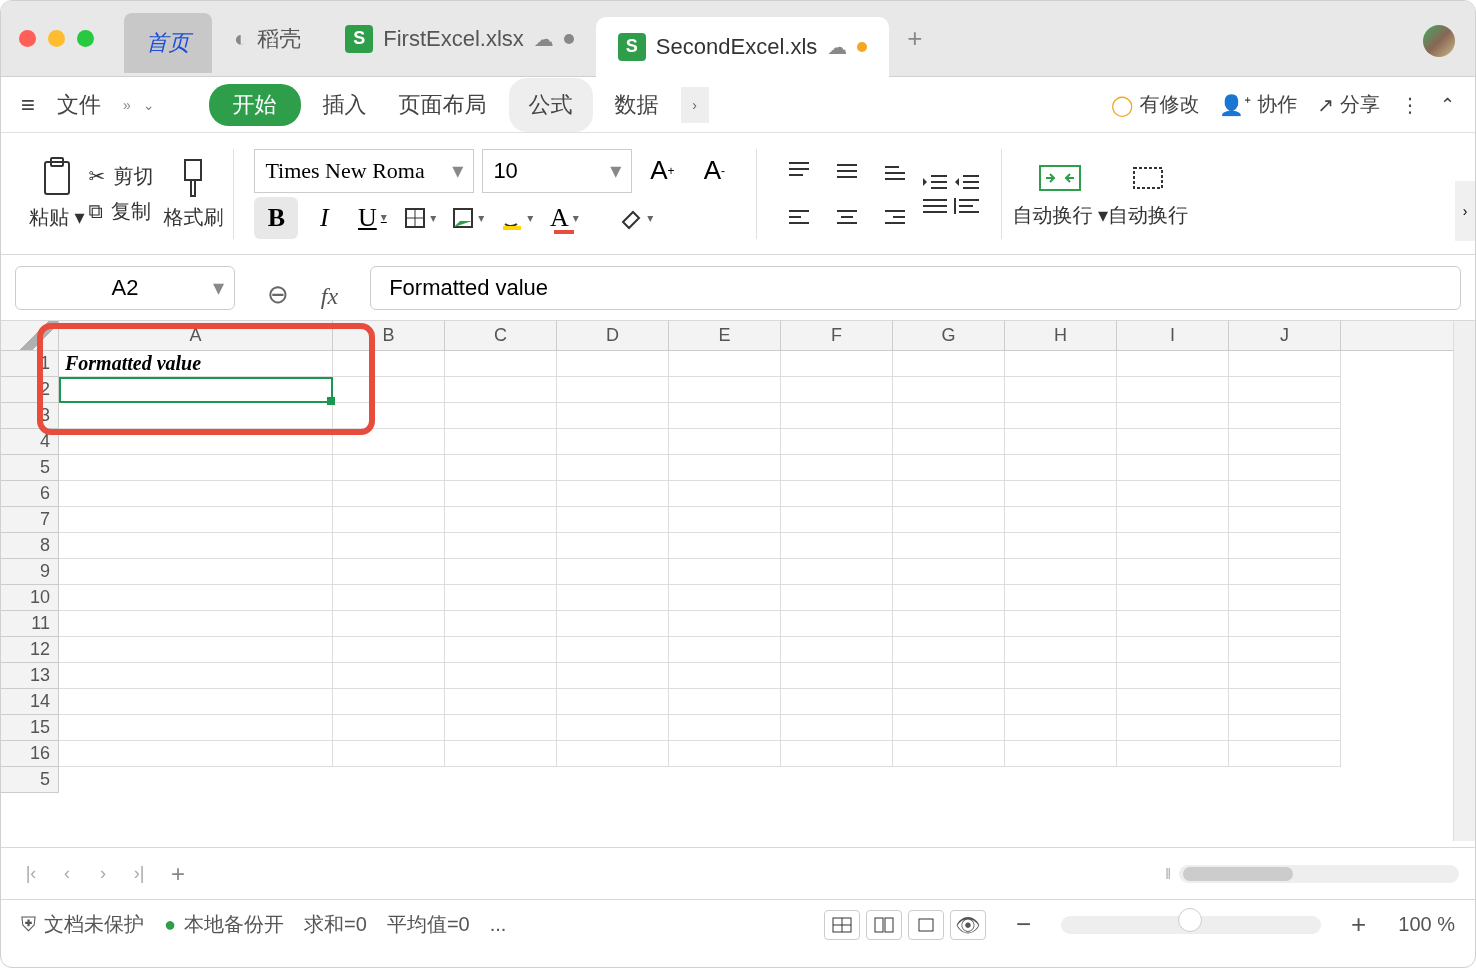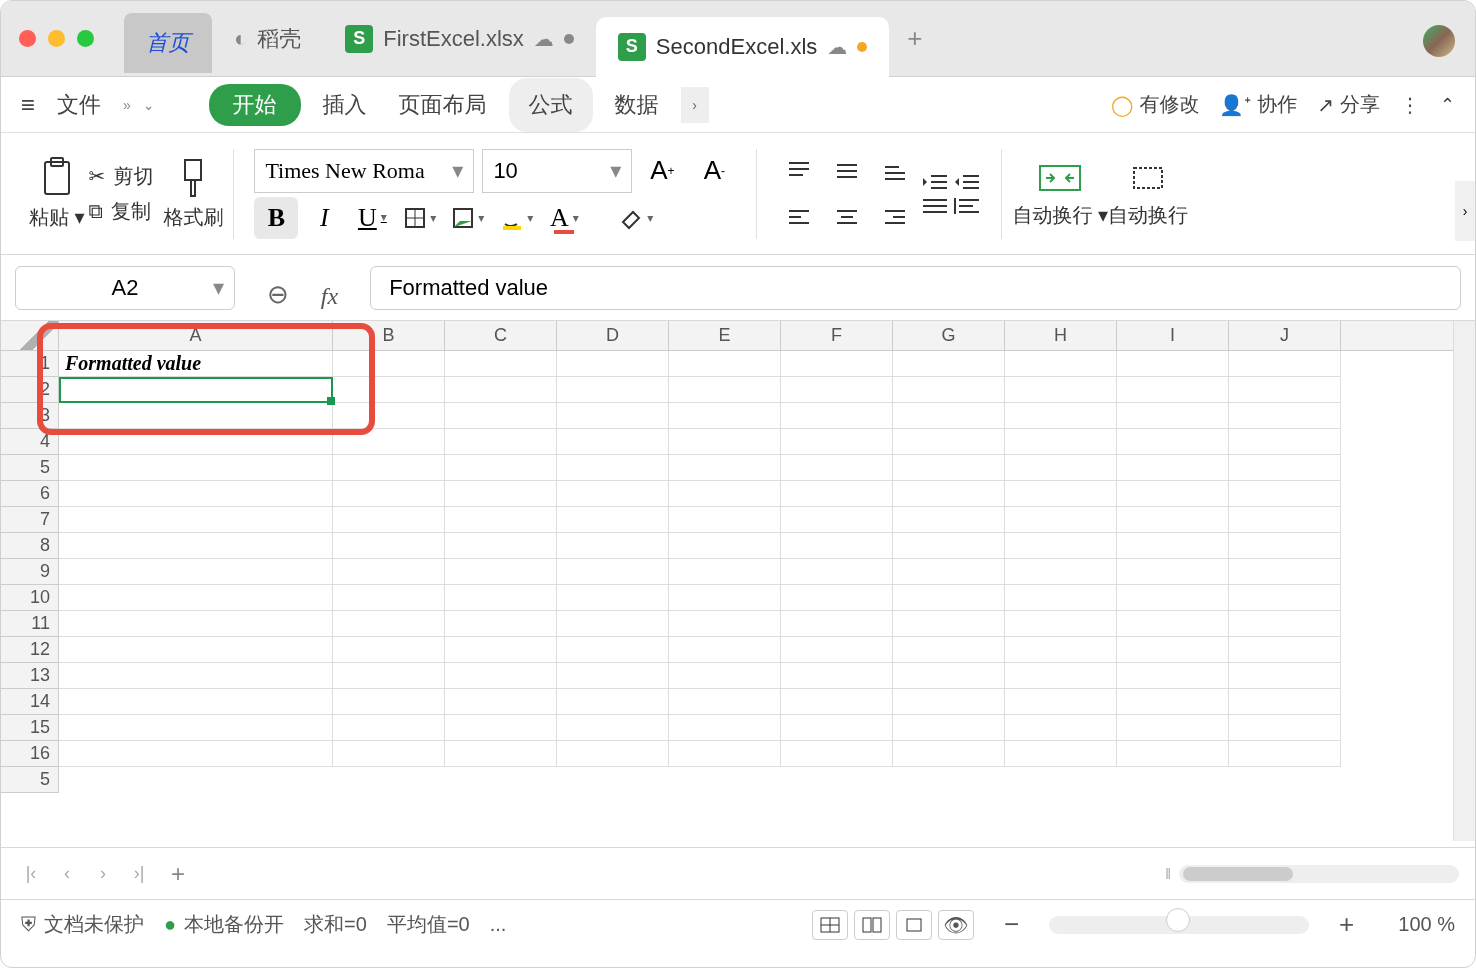--- a/index.html
+++ b/index.html
@@ -80,21 +80,21 @@
 .add-sheet { font-size: 24px; color: #888; margin-left: 10px; }
 .sheet-spacer { flex: 1; }
 .zoom-slider { width: 280px; height: 28px; display: flex; align-items: center; position: relative; }
 .zoom-track { flex:1; height: 18px; background: #eee; border-radius: 10px; position: relative; }
 .zoom-thumb { position: absolute; left: 45%; top: -3px; width: 24px; height: 24px; background: #fff; border: 1px solid #ccc; border-radius: 50%; }
 .status-bar { height: 50px; border-top: 1px solid #d8d8d8; display: flex; align-items: center; padding: 0 20px; gap: 20px; font-size: 20px; color: #555; }
 .status-bar .itm { display: flex; align-items: center; gap: 8px; }
 .view-btns { display: flex; gap: 6px; margin-left: auto; }
 .view-btn { width: 36px; height: 30px; border: 1px solid #ccc; border-radius: 4px; display: flex; align-items: center; justify-content: center; }
 .zoom-out, .zoom-in { font-size: 26px; color: #555; padding: 0 10px; }
-.zoom-pct { font-size: 20px; color: #555; margin-left: 14px; }
+.zoom-pct { font-size: 20px; color: #555; margin-left: 2px; }
 svg { display: block; }
 </style>
 </head>
 <body>
 
 <div class="titlebar">
   <div class="traffic">
     <div class="dot red"></div>
     <div class="dot yellow"></div>
     <div class="dot green"></div>

